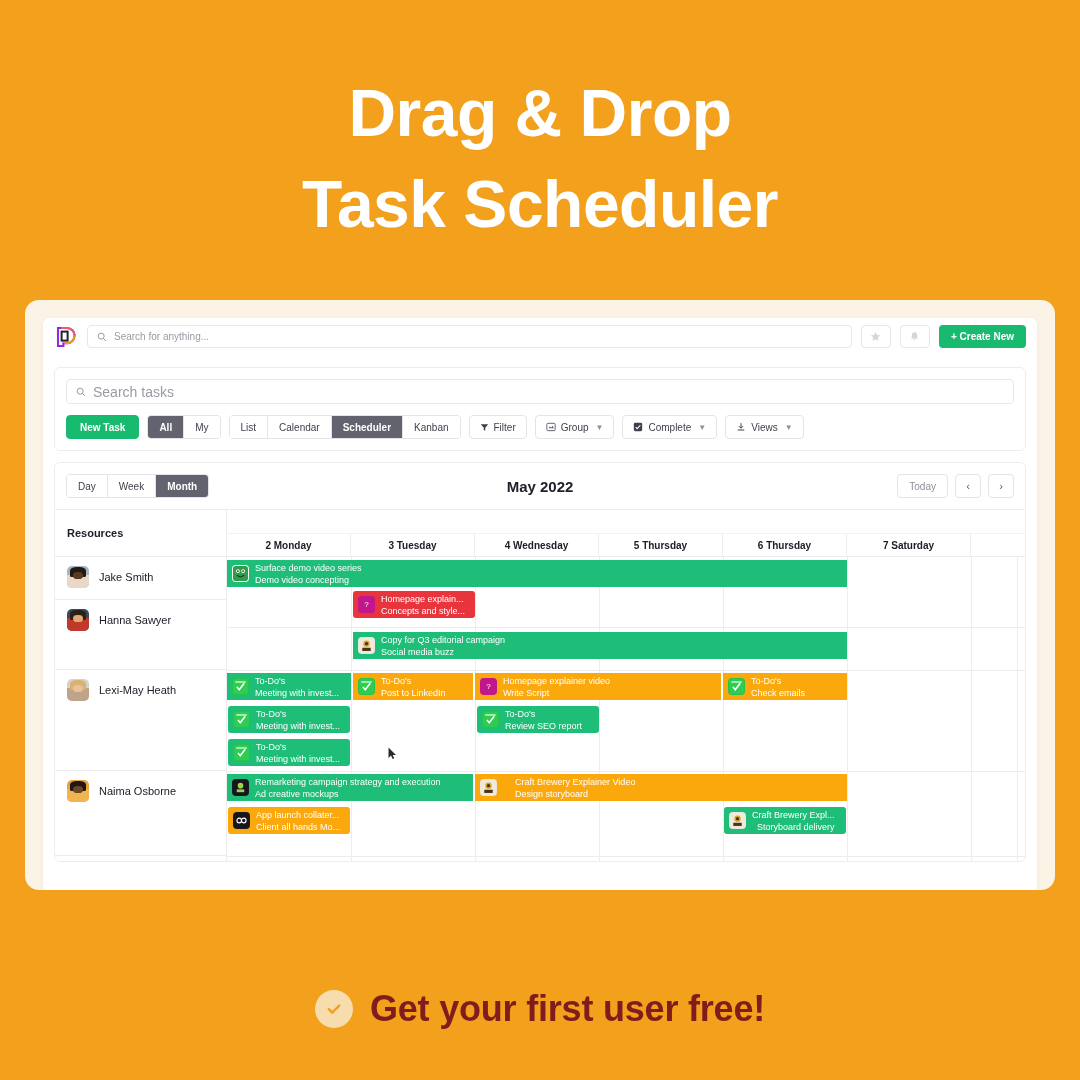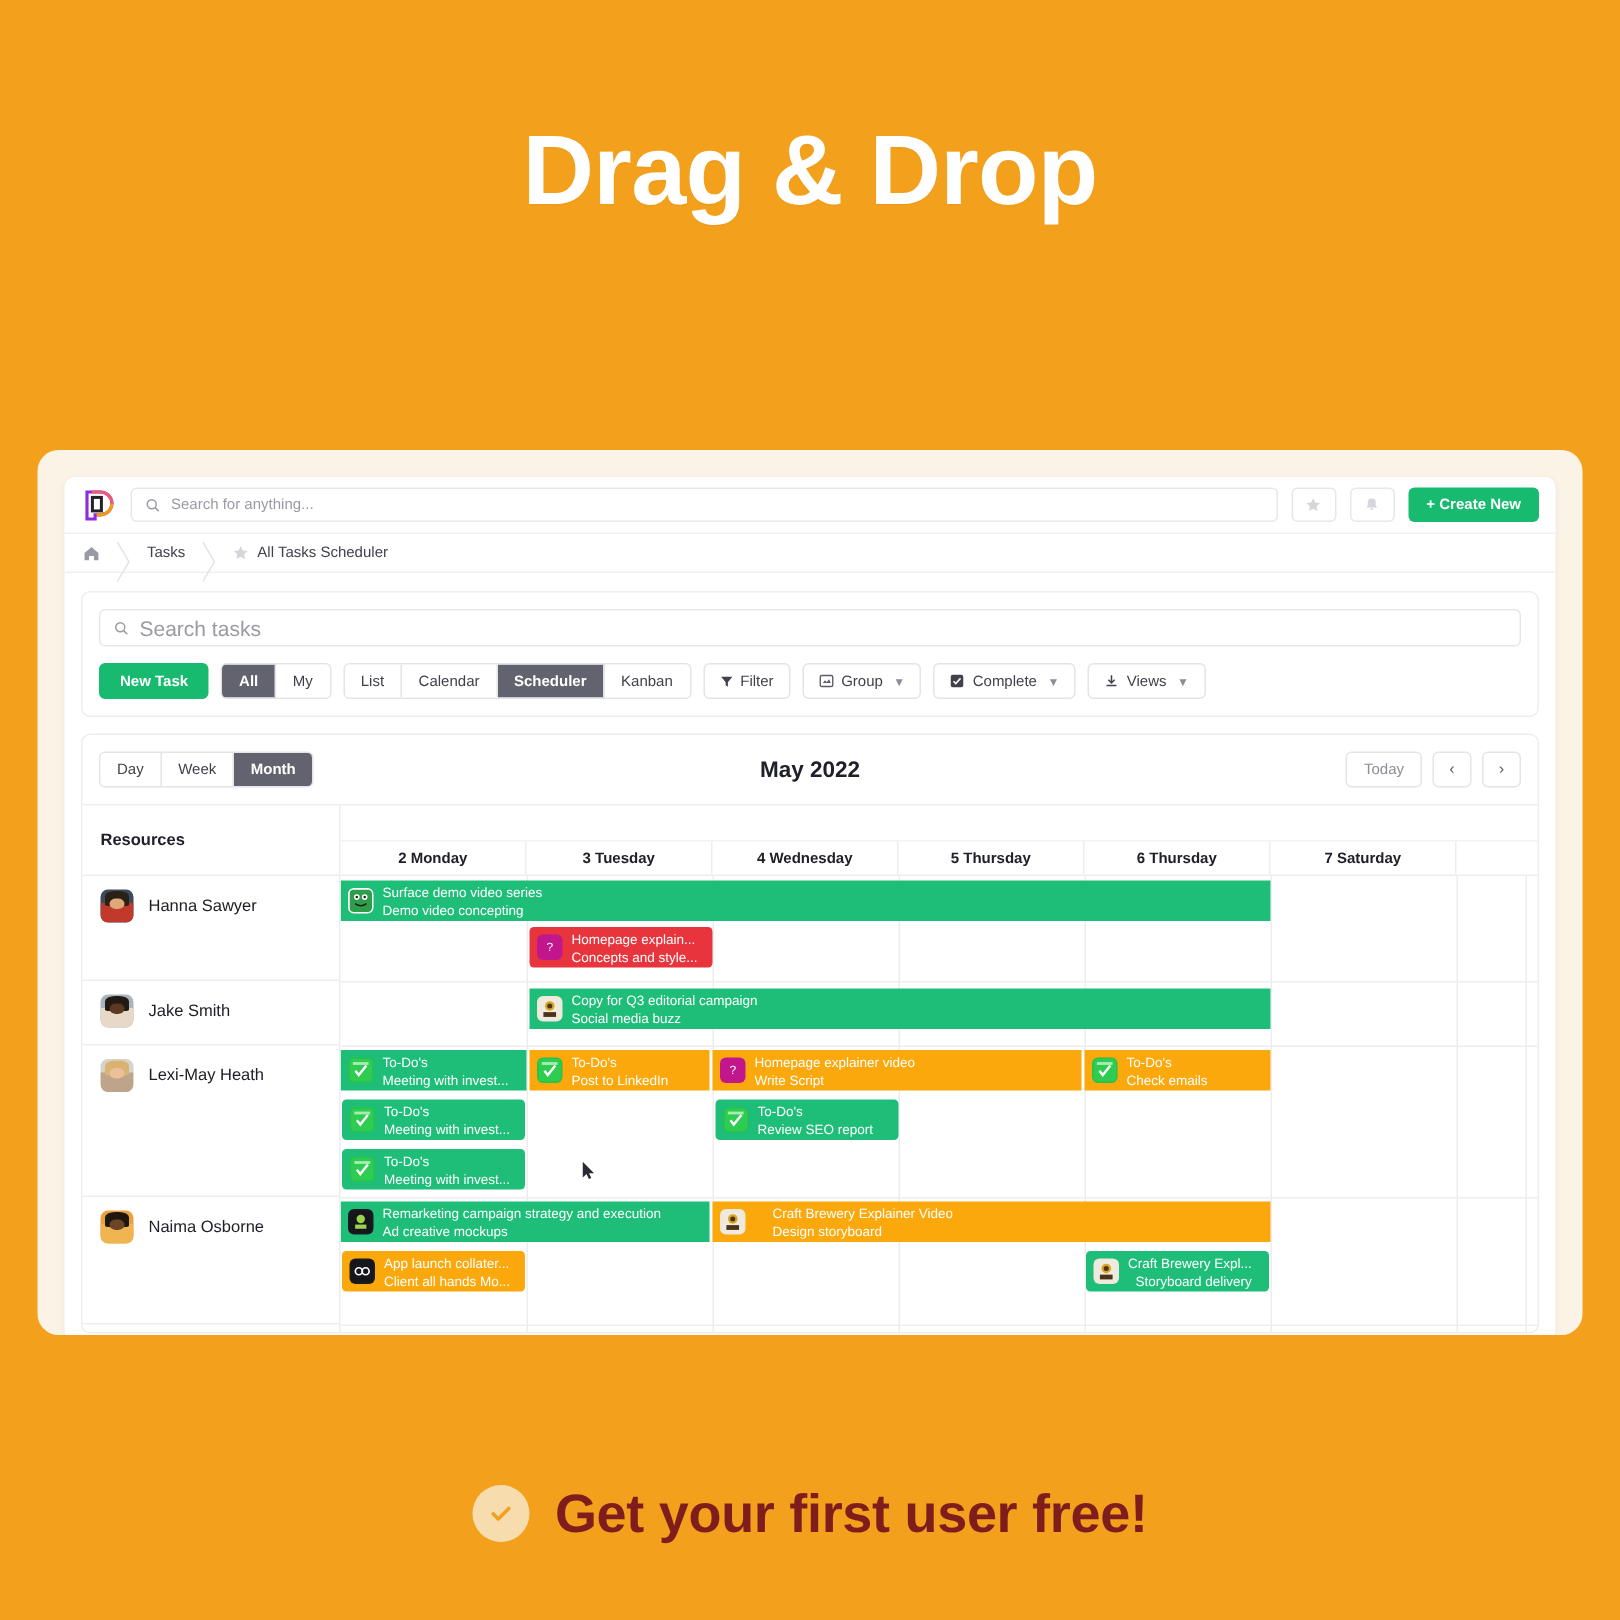--- a/index.html
+++ b/index.html
@@ -400,20 +400,21 @@
     position: absolute;
     z-index: 9;
     width: 9px; height: 13px;
   }
 </style>
 </head>
 <body>
 
 <div class="promo-title">
   <span class="ln">Drag &amp; Drop</span>
+  <span class="ln">Task Scheduler</span>
 </div>
 
 <div class="app-shell">
 <div class="app-window">
 
   <div class="topbar">
     <div class="brand-logo">
       <svg width="22" height="22" viewBox="0 0 22 22">
         <path d="M3 2 h9 a7.6 7.6 0 0 1 0 15.2 H8.4 V20 H3 Z" fill="none" stroke="#8E2BE0" stroke-width="2.1"></path>
         <path d="M6.2 2 h5.8 a7.6 7.6 0 0 1 7.6 7.6" fill="none" stroke="#F05A72" stroke-width="2.1"></path>
@@ -435,44 +436,20 @@
     </div>
     <div class="icon-btn">
       <svg width="11" height="11" viewBox="0 0 14 14">
         <path d="M7 1.6 a3.4 3.4 0 0 1 3.4 3.4 v2.6 l1.1 1.8 H2.5 l1.1 -1.8 V5 A3.4 3.4 0 0 1 7 1.6 Z" fill="#D5D5DC"></path>
         <path d="M5.6 10 a1.4 1.4 0 0 0 2.8 0 Z" fill="#D5D5DC"></path>
       </svg>
     </div>
     <div class="create-btn">+ Create New</div>
   </div>
 
-  <div class="breadcrumb">
-    <div class="crumb">
-      <svg width="12" height="12" viewBox="0 0 14 14">
-        <path d="M7 2 L12.4 6.6 V12.2 H8.9 V9 H5.1 V12.2 H1.6 V6.6 Z" fill="#9A9AA4"></path>
-      </svg>
-    </div>
-    <div class="crumb-sep">
-      <svg width="9" height="27" viewBox="0 0 9 27">
-            <path d="M0 0 L8 13.5 L0 27" fill="none" stroke="#E4E4E8" stroke-width="1"></path>
-          </svg>
-    </div>
-    <div class="crumb">Tasks</div>
-    <div class="crumb-sep">
-      <svg width="9" height="27" viewBox="0 0 9 27">
-            <path d="M0 0 L8 13.5 L0 27" fill="none" stroke="#E4E4E8" stroke-width="1"></path>
-          </svg>
-    </div>
-    <div class="crumb">
-      <svg width="11" height="11" viewBox="0 0 14 14">
-        <path d="M7 1.2 L8.8 5 L12.9 5.5 L9.9 8.3 L10.7 12.4 L7 10.4 L3.3 12.4 L4.1 8.3 L1.1 5.5 L5.2 5 Z" fill="#D5D5DC"></path>
-      </svg>
-      <span>All Tasks Scheduler</span>
-    </div>
-  </div>
 
   <div class="toolbar-panel">
     <div class="task-search">
       <svg width="10" height="10" viewBox="0 0 12 12">
         <circle cx="5" cy="5" r="3.6" fill="none" stroke="#9A9AA4" stroke-width="1.2"></circle>
         <line x1="7.7" y1="7.7" x2="10.6" y2="10.6" stroke="#9A9AA4" stroke-width="1.2"></line>
       </svg>
       <span class="ph">Search tasks</span>
     </div>
 
@@ -541,36 +518,36 @@
         <div class="nav-sq">‹</div>
         <div class="nav-sq">›</div>
       </div>
     </div>
 
     <div class="grid-wrap">
 
       <div class="res-col">
         <div class="res-head">Resources</div>
 
+        <div class="res-row" style="height:43px;">
+          <div class="avatar" style="background:#A9B4BD;">
+            <div class="skin" style="background:#E8D8C8;"></div>
+            <div class="hair" style="background:#221A14;"></div>
+            <div class="face" style="background:#5C3A22;"></div>
+          </div>
+          <div class="res-name">Jake Smith</div>
+        </div>
+
         <div class="res-row" style="height:70px;">
           <div class="avatar" style="background:#3C4A5A;">
             <div class="skin" style="background:#C0392B;"></div>
             <div class="hair" style="background:#2B2017;"></div>
             <div class="face" style="background:#E0A878;"></div>
           </div>
           <div class="res-name">Hanna Sawyer</div>
-        </div>
-
-        <div class="res-row" style="height:43px;">
-          <div class="avatar" style="background:#A9B4BD;">
-            <div class="skin" style="background:#E8D8C8;"></div>
-            <div class="hair" style="background:#221A14;"></div>
-            <div class="face" style="background:#5C3A22;"></div>
-          </div>
-          <div class="res-name">Jake Smith</div>
         </div>
 
         <div class="res-row" style="height:101px;">
           <div class="avatar" style="background:#D8D2CC;">
             <div class="skin" style="background:#BFA48C;"></div>
             <div class="hair" style="background:#D9B372;"></div>
             <div class="face" style="background:#EBC09A;"></div>
           </div>
           <div class="res-name">Lexi-May Heath</div>
         </div>

